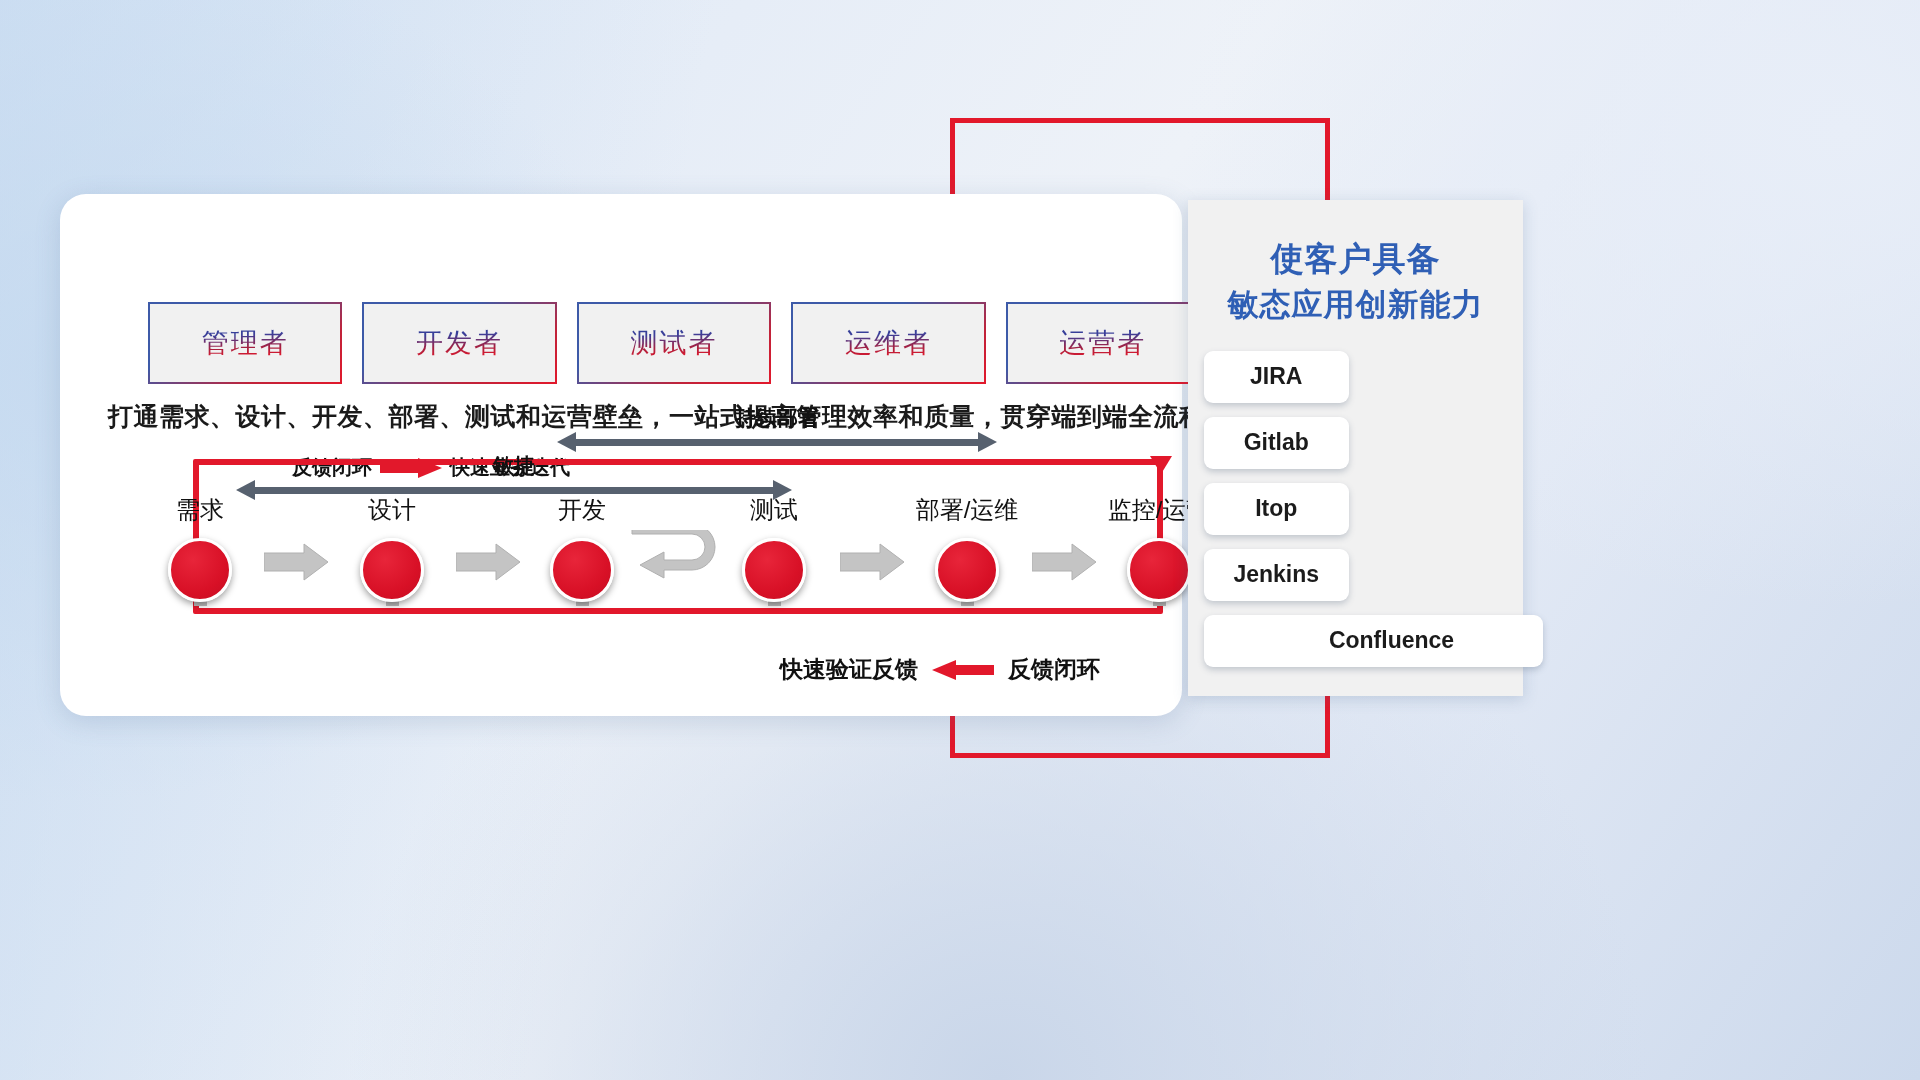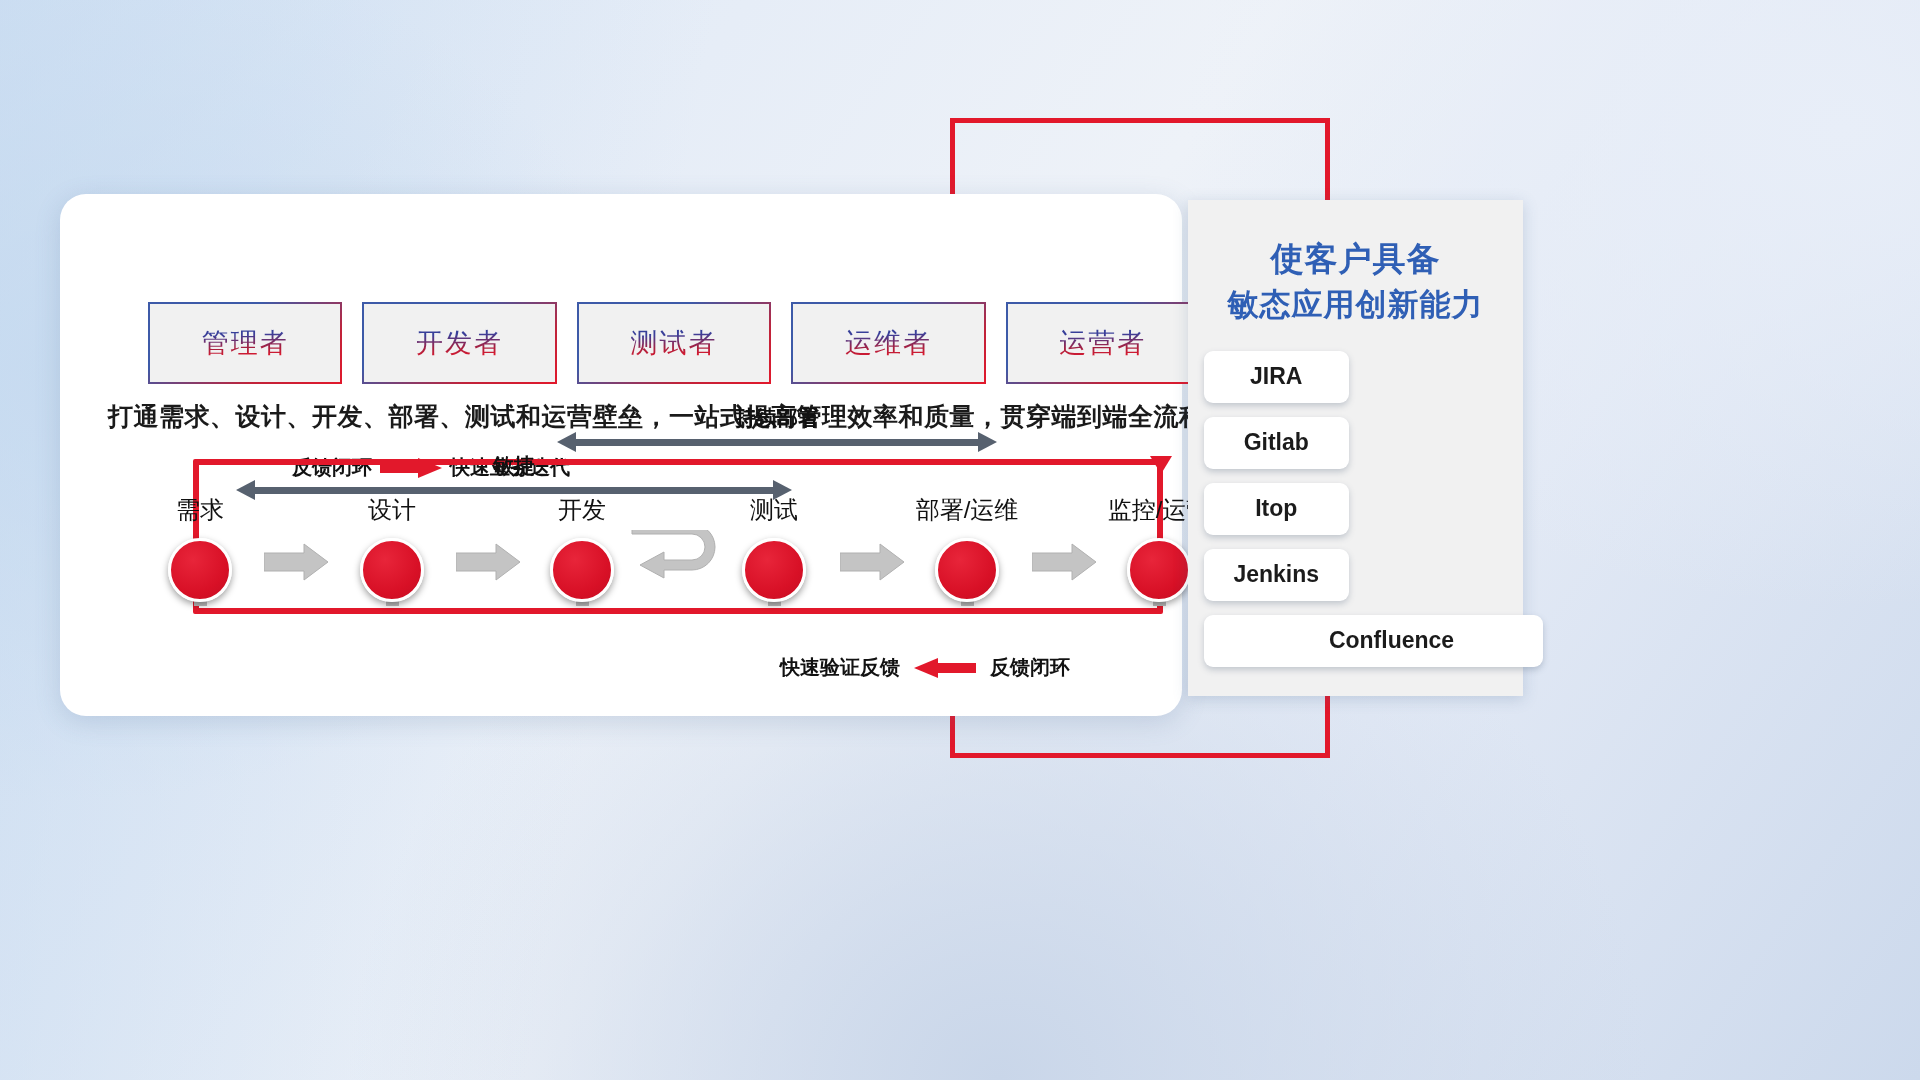--- a/index.html
+++ b/index.html
@@ -99,21 +99,21 @@
 
   
   .stem{position:absolute;width:13px;background:#bdbdbd;}
   .stem .tip{position:absolute;left:-8px;top:-15px;width:0;height:0;border-left:14px solid transparent;border-right:14px solid transparent;border-bottom:16px solid #bdbdbd;}
 
   
   #uturn{position:absolute;left:570px;top:336px;width:96px;height:62px;}
 
   
   #legend-fb{position:absolute;left:720px;top:460px;display:flex;align-items:center;gap:14px;}
-  #legend-fb .lab{font-size:20px;font-weight:bold;color:#111;white-space:nowrap;}
+  #legend-fb .lab{font-size:23px;font-weight:bold;color:#111;white-space:nowrap;}
 
   
   #panel{
     position:absolute;left:1188px;top:200px;width:335px;height:496px;
     background:#f1f1f1;box-shadow:0 3px 14px rgba(70,100,140,.22);
   }
   #panel-title{padding-top:36px;text-align:center;line-height:1.42;}
   #panel-title div{
     font-size:33px;font-weight:bold;color:#2f5fb5;letter-spacing:1px;white-space:nowrap;
   }

